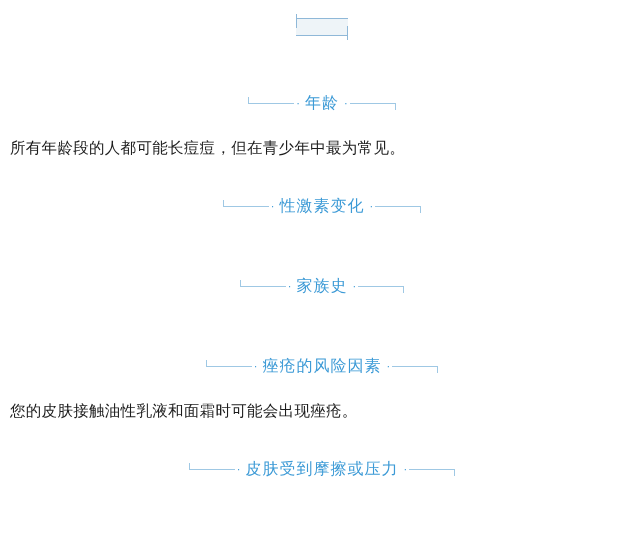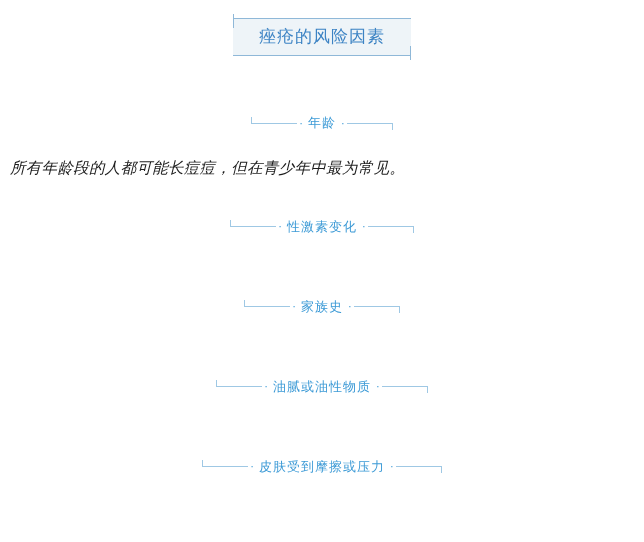--- a/index.html
+++ b/index.html
@@ -62,21 +62,21 @@
   .heading {
     position: relative;
     display: flex;
     justify-content: center;
     align-items: center;
     margin: 0 auto;
     height: 22px;
   }
   .heading .label {
     color: #3c9ad6;
-    font-size: 13px;
+    font-size: 16px;
     letter-spacing: 1px;
     white-space: nowrap;
     padding: 0 3px;
   }
   .heading .dot {
     color: #3c9ad6;
     font-size: 11px;
     line-height: 1;
     padding: 0 2px;
   }
@@ -106,39 +106,37 @@
     background: #9fc8e4;
   }
 
   
   .para {
     font-size: 15.5px;
     color: #1c1c1c;
     line-height: 1.5;
     padding: 0 10px;
     letter-spacing: 0.3px;
-    font-style: italic;
   }
 
   .block { margin-top: 0; }
   .block .heading { margin-bottom: 22px; }
 
   .sp-1 { height: 56px; }
   .sp-2 { height: 36px; }
 </style>
 </head>
 <body>
 
 <div class="page">
 
   <div class="title-wrap">
     <div class="title-box">
       <span class="tick l"></span>
       <span class="tick r"></span>
-      <span>痤疮的风险因素</span>
     </div>
   </div>
 
   <div class="sp-1"></div>
 
   <div class="block">
     <div class="heading">
       <span class="rule left"></span>
       <span class="dot">·</span>
       <span class="label">年龄</span>
@@ -171,24 +169,25 @@
       <span class="rule right"></span>
     </div>
   </div>
 
   <div class="sp-2"></div>
 
   <div class="block">
     <div class="heading">
       <span class="rule left"></span>
       <span class="dot">·</span>
-      <span class="label">油腻或油性物质</span>
-      <span class="dot">·</span>
-      <span class="rule right"></span>
-    </div>
+      <span class="label">痤疮的风险因素</span>
+      <span class="dot">·</span>
+      <span class="rule right"></span>
+    </div>
+    <div class="para">您的皮肤接触油性乳液和面霜时可能会出现痤疮。</div>
   </div>
 
   <div class="sp-2"></div>
 
   <div class="block">
     <div class="heading">
       <span class="rule left"></span>
       <span class="dot">·</span>
       <span class="label">皮肤受到摩擦或压力</span>
       <span class="dot">·</span>

